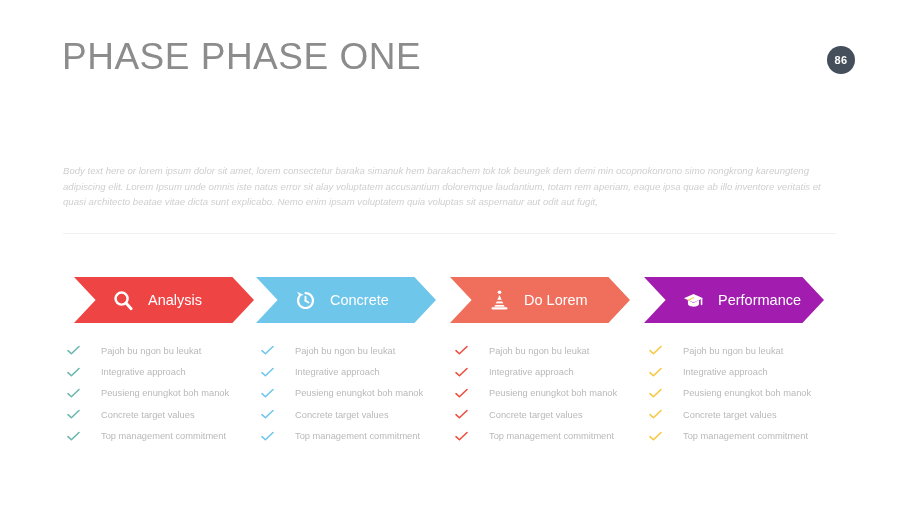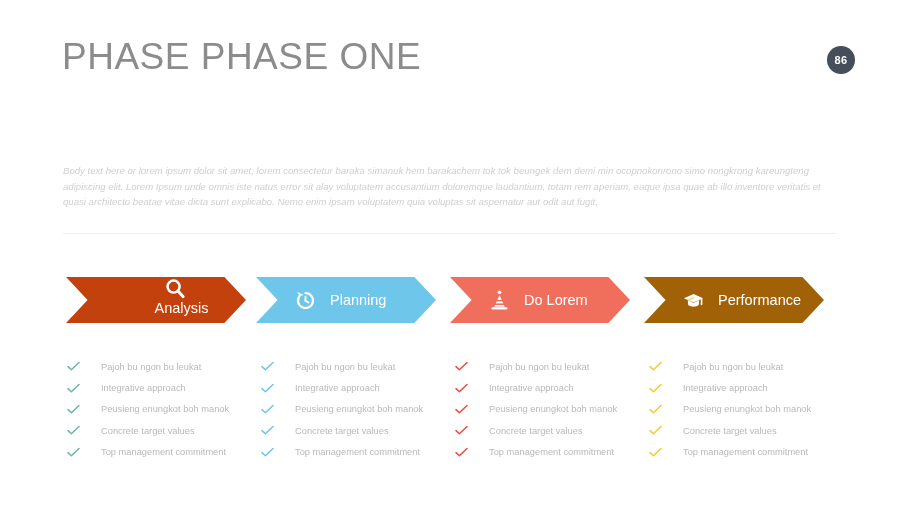--- a/index.html
+++ b/index.html
@@ -115,21 +115,21 @@
     margin-left: 13px;
     font-size: 14.5px;
     color: #ffffff;
     white-space: nowrap;
   }
 
   
   .columns {
     position: absolute;
     left: 62px;
-    top: 356px;
+    top: 340px;
     width: 790px;
     height: 110px;
     text-align: right;
   }
   .column {
     position: absolute;
     top: 0;
     width: 190px;
   }
   .check-row {
@@ -159,53 +159,53 @@
 
   <div class="page-title">PHASE PHASE ONE</div>
 
   <div class="slide-badge">86</div>
 
   <div class="body-text">Body text here or lorem ipsum dolor sit amet, lorem consectetur baraka simanuk hem barakachem tok tok beungek dem demi min ocopnokonrono simo nongkrong kareungteng  adipiscing elit. Lorem Ipsum unde omnis iste natus error sit alay voluptatem accusantium doloremque laudantium, totam rem aperiam, eaque ipsa quae ab illo inventore veritatis et quasi architecto beatae vitae dicta sunt explicabo. Nemo enim ipsam voluptatem quia voluptas sit aspernatur aut odit aut fugit,</div>
 
   <div class="divider"></div>
 
   <div class="banners">
-      <div class="banner" style="left: 4px; background: #c2410c; flex-direction: column;">
+      <div class="banner" style="left: 12px; background: #ef4444;">
         <span class="banner-icon">
           <svg width="23" height="23" viewBox="0 0 24 24">
             <circle cx="10" cy="10" r="6.3" fill="none" stroke="#fff" stroke-width="2.6"></circle>
             <line x1="14.6" y1="14.6" x2="20" y2="20.6" stroke="#fff" stroke-width="3" stroke-linecap="round"></line>
           </svg>
         </span>
         <span class="banner-label">Analysis</span>
       </div>
       <div class="banner" style="left: 194px; background: rgb(110, 198, 234);">
         <span class="banner-icon">
           <svg width="23" height="23" viewBox="0 0 24 24">
             <path d="M12 4.2a7.8 7.8 0 1 1-6.1 2.95" fill="none" stroke="#fff" stroke-width="2.3" stroke-linecap="round"></path>
             <path d="M3.2 2.9 L5.9 7.3 L10.2 6.2 Z" fill="#fff"></path>
             <line x1="12" y1="8.1" x2="12" y2="12.3" stroke="#fff" stroke-width="2" stroke-linecap="round"></line>
             <line x1="12" y1="12.3" x2="15.1" y2="14.1" stroke="#fff" stroke-width="2" stroke-linecap="round"></line>
           </svg>
         </span>
-        <span class="banner-label">Planning</span>
+        <span class="banner-label">Concrete</span>
       </div>
       <div class="banner" style="left: 388px; background: rgb(239, 110, 92);">
         <span class="banner-icon">
           <svg width="23" height="23" viewBox="0 0 24 24">
             <circle cx="12" cy="3.4" r="1.9" fill="#fff"></circle>
             <path d="M12 6.2 L17.4 18.6 L6.6 18.6 Z" fill="#fff"></path>
             <rect x="7.4" y="11.3" width="9.2" height="1.7" fill="#ef6e5c"></rect>
             <rect x="6.2" y="15.0" width="11.6" height="1.7" fill="#ef6e5c"></rect>
             <rect x="3.6" y="19.0" width="16.8" height="2.3" rx="1.1" fill="#fff"></rect>
           </svg>
         </span>
         <span class="banner-label">Do Lorem</span>
       </div>
-      <div class="banner" style="left: 582px; background: #a16207;">
+      <div class="banner" style="left: 582px; background: #a21caf;">
         <span class="banner-icon">
           <svg width="23" height="23" viewBox="0 0 24 24">
             <path d="M12 5.2 L22 9.6 L12 14 L2 9.6 Z" fill="#fff"></path>
             <path d="M6.2 11.4 v4.1 c0 1.7 2.7 3.0 5.8 3.0 s5.8-1.3 5.8-3.0 v-4.1 L12 14.6 Z" fill="#fff"></path>
             <path d="M12 9.1 L6.4 11.6" fill="none" stroke="#f3ce5d" stroke-width="1.2" stroke-linecap="round"></path>
             <line x1="20.4" y1="10.4" x2="20.4" y2="16.1" stroke="#fff" stroke-width="1.7" stroke-linecap="round"></line>
           </svg>
         </span>
         <span class="banner-label">Performance</span>
       </div>

